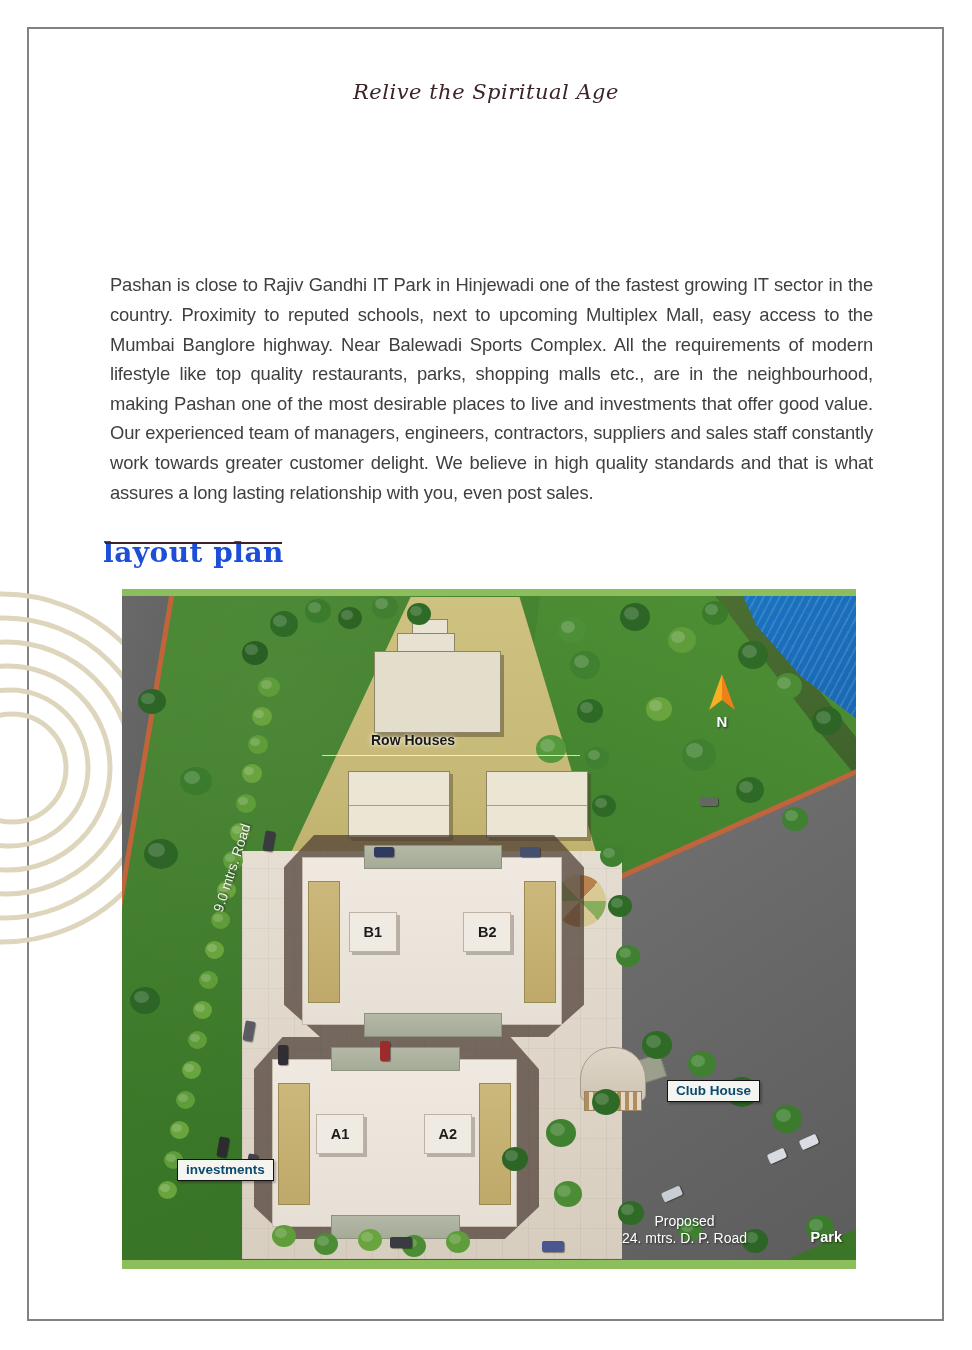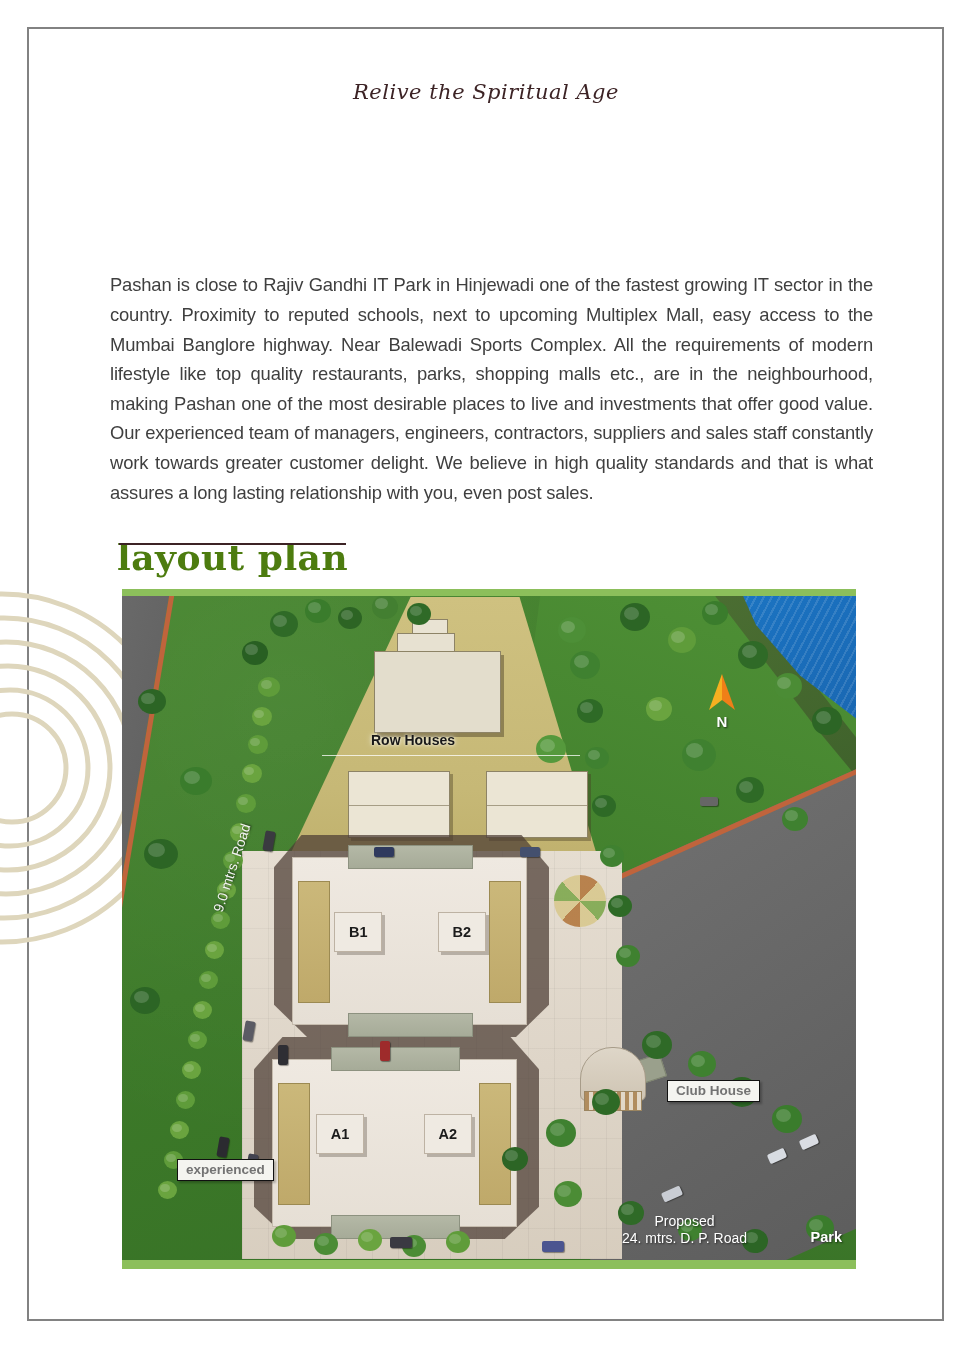--- a/index.html
+++ b/index.html
@@ -67,24 +67,24 @@
     font-size:18.4px;line-height:29.6px;
     color:#3f3f3f;
     text-align:justify;
     font-weight:300;
     letter-spacing:-0.15px;
     z-index:3;
   }
 
   
   .section-title{
-    position:absolute;left:117px;top:536px;
+    position:absolute;left:103px;top:536px;
     font-family:"DejaVu Serif",serif;
-    font-size:36px;font-weight:bold;
-    color:#4d7c0f;letter-spacing:0.5px;
+    font-size:28px;font-weight:bold;
+    color:#1d4ed8;letter-spacing:0.5px;
     z-index:4;
   }
   .section-title .bar{
     position:absolute;left:2px;right:2px;top:17%;
     height:2px;background:#3c2325;
   }
 
   
   .map{
     position:absolute;left:122px;top:589px;
@@ -234,21 +234,21 @@
   .block .lbl{
     position:absolute;top:44%;
     width:46px;height:38px;margin-top:-19px;
     background:#efeae2;border:1px solid #bdb2a3;
     box-shadow:3px 3px 0 rgba(90,78,65,.35);
     display:flex;align-items:center;justify-content:center;
     font-size:14.5px;font-weight:bold;color:#1b1b1b;
     font-family:"Liberation Sans",sans-serif;
   }
   .block .lbl.l1{left:18%;} .block .lbl.l2{left:62%;}
-  .blockB{left:170px;top:268px;width:235px;height:168px;}
+  .blockB{left:180px;top:268px;width:260px;height:168px;}
   .blockA{left:150px;top:470px;width:245px;height:168px;}
 
   
   .clubhouse{
     position:absolute;left:452px;top:458px;width:76px;height:68px;z-index:9;
   }
   .ch-dome{
     position:absolute;left:6px;top:0;width:64px;height:52px;
     background:linear-gradient(180deg,#ded6c8,#cfc5b4);
     border:1px solid #a79c89;
@@ -283,21 +283,21 @@
   .car{position:absolute;border-radius:2px;z-index:13;box-shadow:1px 1px 1px rgba(0,0,0,.4);}
 
   
   .maplabel{
     position:absolute;z-index:22;
     font-family:"Liberation Sans",sans-serif;
     font-weight:bold;
     white-space:nowrap;
   }
   .lbl-box{
-    background:#f4f4f0;color:#737373;
+    background:#f4f4f0;color:#0c4a6e;
     border:1.5px solid #111;
     padding:2px 8px 3px;
     font-size:13.5px;
     box-shadow:2px 2px 2px rgba(0,0,0,.25);
   }
   .lbl-rowhouses{
     left:249px;top:143px;
     color:#181818;font-size:14px;
     text-shadow:0 0 3px rgba(255,255,255,.85),0 0 6px rgba(255,255,255,.7);
   }
@@ -509,21 +509,21 @@
 
     <div class="north">
       <svg width="30" height="38" viewBox="0 0 30 38" xmlns="http://www.w3.org/2000/svg">
         <path d="M15 0 L28 36 L15 26 Z" fill="#ef7f18"></path>
         <path d="M15 0 L2 36 L15 26 Z" fill="#f6b021"></path>
       </svg>
       <span class="n-letter">N</span>
     </div>
 
     <div class="maplabel lbl-rowhouses">Row Houses</div>
-    <div class="maplabel lbl-box lbl-commercial">experienced</div>
+    <div class="maplabel lbl-box lbl-commercial">investments</div>
     <div class="maplabel lbl-box lbl-clubhouse">Club House</div>
     <div class="maplabel lbl-park">Park</div>
     <div class="maplabel lbl-9mtr">9.0 mtrs. Road</div>
     <div class="maplabel lbl-dproad">
       <div>Proposed</div>
       <div>24. mtrs. D. P. Road</div>
     </div>
 
     <div class="strip-top"></div>
     <div class="strip-bottom"></div>

